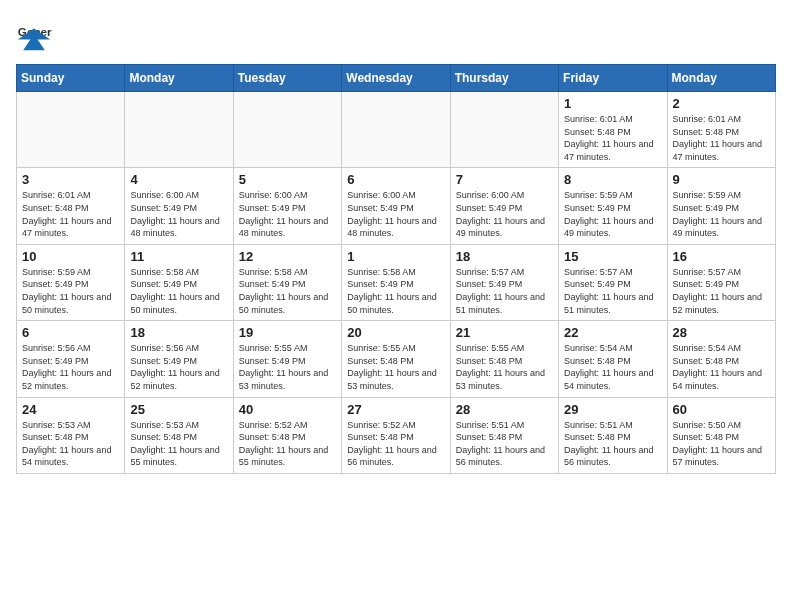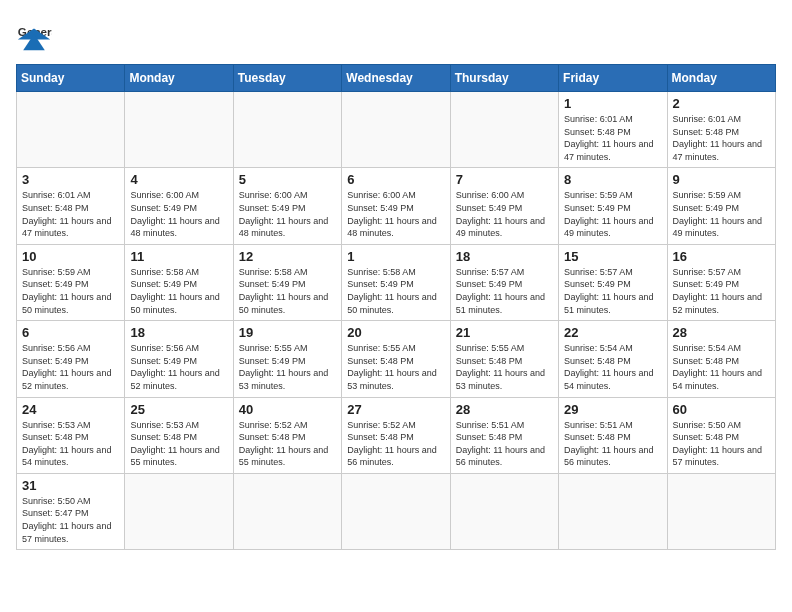--- a/index.html
+++ b/index.html
@@ -312,28 +312,14 @@
 Sunset: 5:48 PM
 Daylight: 11 hours and 56 minutes.</div>
         </td>
         <td>
           <div class="day-number">60</div>
           <div class="day-info" style="white-space: pre-line;">Sunrise: 5:50 AM
 Sunset: 5:48 PM
 Daylight: 11 hours and 57 minutes.</div>
         </td>
       </tr>
-      <tr class="last-row">
-        <td>
-          <div class="day-number">31</div>
-          <div class="day-info" style="white-space: pre-line;">Sunrise: 5:50 AM
-Sunset: 5:47 PM
-Daylight: 11 hours and 57 minutes.</div>
-        </td>
-        <td class="empty"></td>
-        <td class="empty"></td>
-        <td class="empty"></td>
-        <td class="empty"></td>
-        <td class="empty"></td>
-        <td class="empty"></td>
-      </tr>
     </tbody>
 </table>
 
 </body></html>

